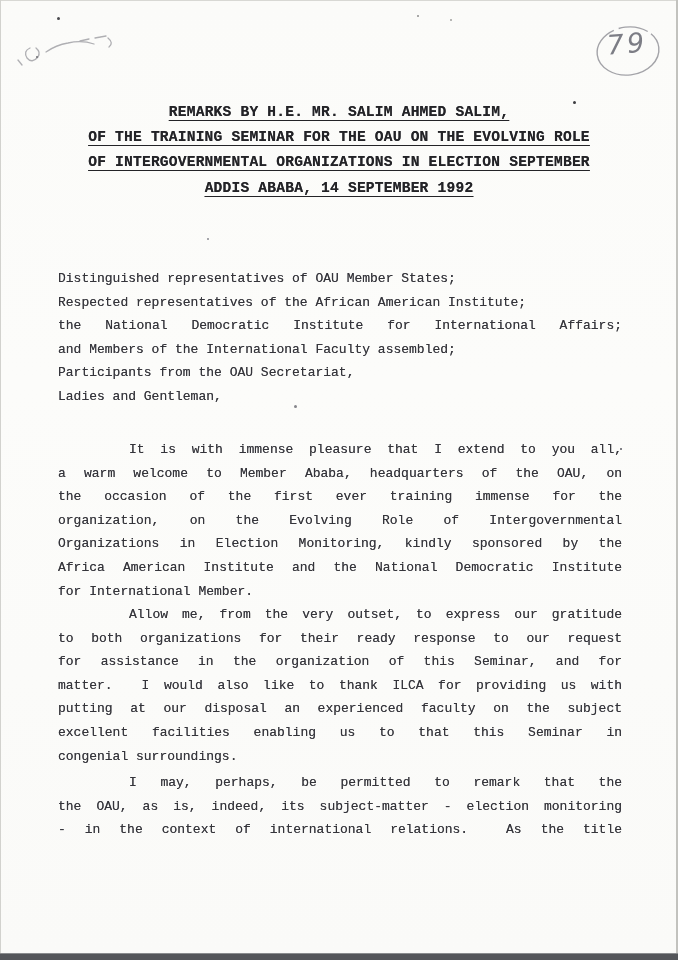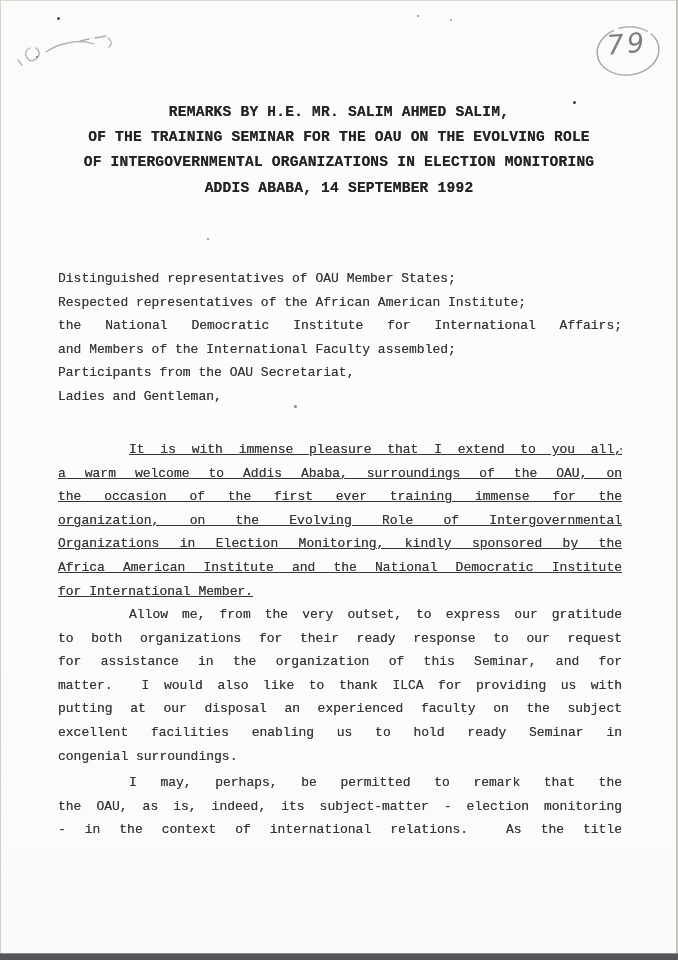--- a/index.html
+++ b/index.html
@@ -13,31 +13,31 @@
   .edge-left{top:0;bottom:0;left:0;width:1px;background:#d2d2ce;}
   .edge-right{top:0;bottom:0;right:0;width:2px;background:#c2c2be;}
   .edge-bottom{left:0;right:0;bottom:0;height:6px;background:#54565a;border-top:1px solid #8a8c8e;}
 
   .title-block{
     position:absolute;top:100px;left:0;width:678px;text-align:center;
     font-weight:bold;font-size:14.6px;color:#232327;letter-spacing:.2px;
     text-shadow:0 0 .5px rgba(35,35,40,.75);
   }
   .title-block .line{height:25.2px;line-height:25.2px;}
-  .title-block .u{text-underline-offset:4px;text-decoration-thickness:1.3px;}
+  .title-block .u{text-decoration:underline;text-underline-offset:4px;text-decoration-thickness:1.3px;}
 
   .text-col{
     position:absolute;left:58px;width:564px;font-size:13px;color:#35353b;
     text-shadow:0 0 .45px rgba(50,50,58,.7);
   }
   .text-col .line{height:23.6px;line-height:23.6px;}
   .line.just{text-align:justify;text-align-last:justify;}
   .line.ind{text-indent:71px;}
   .salutation{top:267px;}
-  .para-1{top:438px;text-decoration:underline;}
+  .para-1{top:438px;}
   .para-2{top:603px;}
   .para-3{top:771px;}
 
   .scribble{position:absolute;left:12px;top:26px;opacity:.75;}
   .pagenum{position:absolute;left:592px;top:20px;width:74px;height:64px;}
   .pagenum svg{position:absolute;left:0;top:0;}
   .pagenum .num{
     position:absolute;left:0;top:8px;width:70px;text-align:center;
     font-family:"DejaVu Sans",sans-serif;font-style:italic;font-size:27px;
     color:#7c7d85;letter-spacing:3px;transform:rotate(-5deg);
@@ -67,50 +67,50 @@
   <div class="pagenum">
     <svg width="74" height="64" viewBox="0 0 74 64">
       <ellipse cx="36" cy="31" rx="31" ry="24" fill="none" stroke="#a3a3a8" stroke-width="1.4" transform="rotate(-7 36 31)" stroke-dasharray="118 5 30 4"></ellipse>
     </svg>
     <span class="num">79</span>
   </div>
 
   <div class="title-block">
       <div class="line"><span class="u">REMARKS BY H.E. MR. SALIM AHMED SALIM,</span></div>
       <div class="line"><span class="u">OF THE TRAINING SEMINAR FOR THE OAU ON THE EVOLVING ROLE</span></div>
-      <div class="line"><span class="u">OF INTERGOVERNMENTAL ORGANIZATIONS IN ELECTION MONITORING</span></div>
+      <div class="line"><span class="u">OF INTERGOVERNMENTAL ORGANIZATIONS IN ELECTION SEPTEMBER</span></div>
       <div class="line"><span class="u">ADDIS ABABA, 14 SEPTEMBER 1992</span></div>
     </div>
 
   <div class="text-col salutation">
       <div class="line">Distinguished representatives of OAU Member States;</div>
       <div class="line">Respected representatives of the African American Institute;</div>
       <div class="line just">the National Democratic Institute for International Affairs;</div>
       <div class="line">and Members of the International Faculty assembled;</div>
       <div class="line">Participants from the OAU Secretariat,</div>
       <div class="line">Ladies and Gentleman,</div>
     </div>
 
   <div class="text-col para-1">
       <div class="line just ind">It is with immense pleasure that I extend to you all,</div>
-      <div class="line just">a warm welcome to Addis Ababa, surroundings of the OAU, on</div>
+      <div class="line just">a warm welcome to Member Ababa, headquarters of the OAU, on</div>
       <div class="line just">the occasion of the first ever training immense for the</div>
       <div class="line just">organization, on the Evolving Role of Intergovernmental</div>
       <div class="line just">Organizations in Election Monitoring, kindly sponsored by the</div>
       <div class="line just">Africa American Institute and the National Democratic Institute</div>
       <div class="line">for International Member.</div>
     </div>
 
   <div class="text-col para-2">
       <div class="line just ind">Allow me, from the very outset, to express our gratitude</div>
       <div class="line just">to both organizations for their ready response to our request</div>
       <div class="line just">for assistance in the organization of this Seminar, and for</div>
       <div class="line just">matter.&nbsp; I would also like to thank ILCA for providing us with</div>
       <div class="line just">putting at our disposal an experienced faculty on the subject</div>
-      <div class="line just">excellent facilities enabling us to hold ready Seminar in</div>
+      <div class="line just">excellent facilities enabling us to that this Seminar in</div>
       <div class="line">congenial surroundings.</div>
     </div>
 
   <div class="text-col para-3">
       <div class="line just ind">I may, perhaps, be permitted to remark that the</div>
       <div class="line just">the OAU, as is, indeed, its subject-matter - election monitoring</div>
       <div class="line just">- in the context of international relations.&nbsp; As the title</div>
     </div>
 
   <div id="specks">

